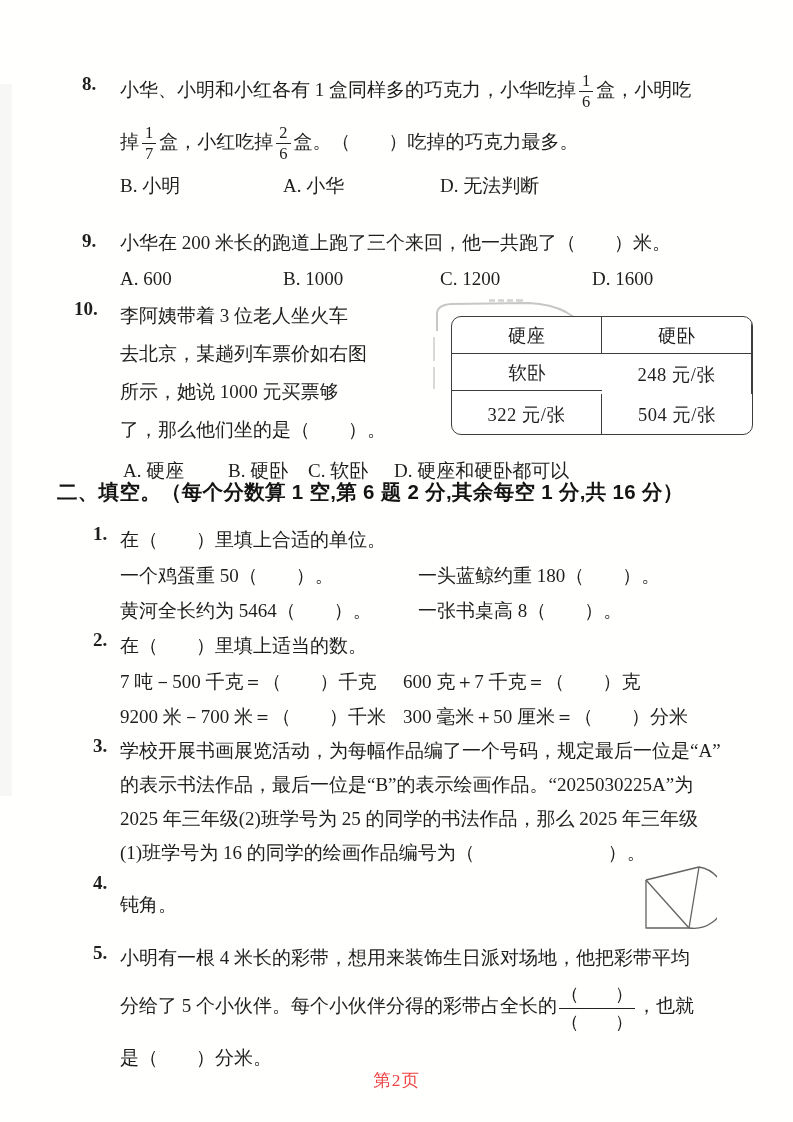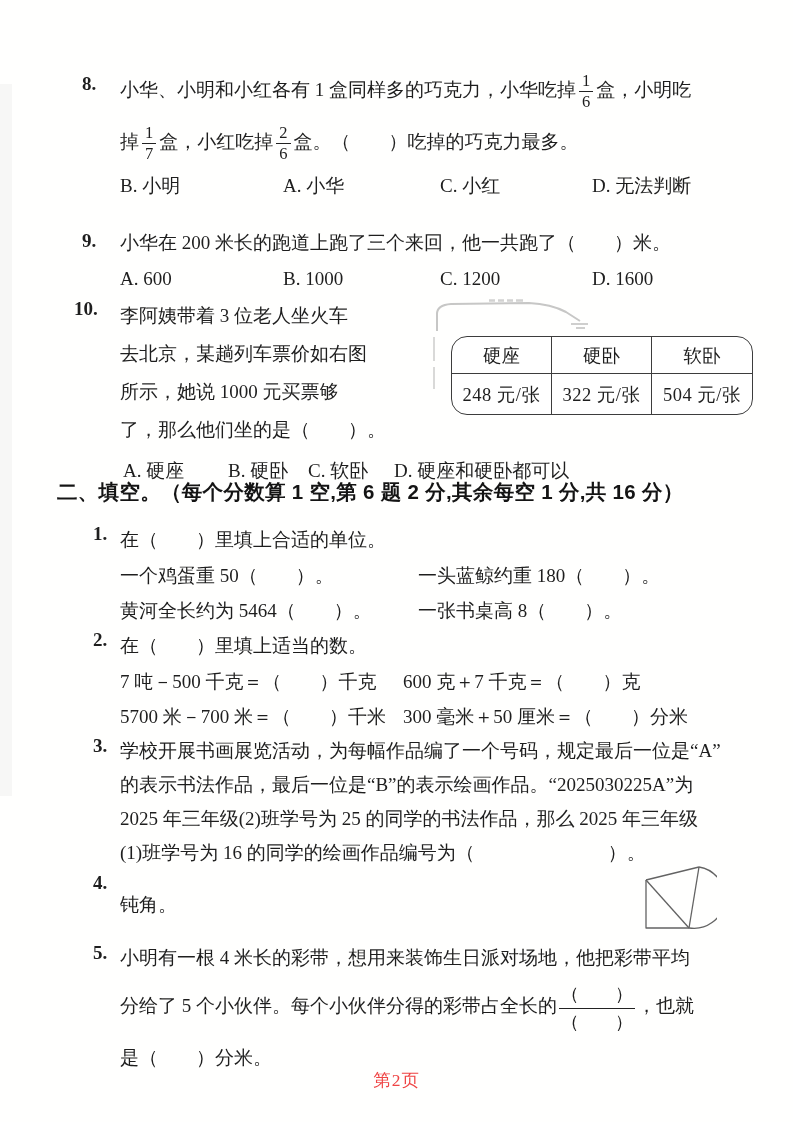--- a/index.html
+++ b/index.html
@@ -35,23 +35,23 @@
   .opts10 { grid-template-columns:105px 80px 86px 1fr; padding-left:3px; }
 
   
   .q10-body { display:flex; }
   .q10-text { width:336px; flex:none; }
   .q10-text .line { line-height:38px; }
   .q10-right { position:relative; flex:none; width:310px; margin-left:-5px; }
   .train { position:absolute; left:-18px; top:0; }
   .tick { position:absolute; width:2px; background:#d9d9d8; }
   .price-table {
-    position:relative; margin-top:39px; width:300px; background:#fff;
-    border:1.7px solid #3d3d3d; border-radius:16px; overflow:hidden;
-    display:grid; grid-template-columns:1fr 1fr 1fr; z-index:2;
+    position:relative; margin-top:19px; width:300px; background:#fff;
+    border:1.7px solid #3d3d3d; border-radius:10px; overflow:hidden;
+    display:grid; grid-template-columns:1fr 1fr; z-index:2;
   }
   .pt-cell { display:flex; align-items:center; justify-content:center; font-size:18.5px; }
   .pt-h { height:36px; border-bottom:1.3px solid #3d3d3d; }
   .pt-p { height:40px; letter-spacing:0.5px; }
   .pt-r { border-right:1.3px solid #3d3d3d; }
 
   .sec-title {
     position:absolute; left:57px; width:680px;
     font-family:"Liberation Sans", sans-serif; font-weight:bold;
     font-size:20.5px; color:#141414; letter-spacing:0.3px;
@@ -87,21 +87,20 @@
           <span class="fnum">1</span>
           <span class="fden">7</span>
         </span><span>盒，小红吃掉</span><span class="frac">
           <span class="fnum">2</span>
           <span class="fden">6</span>
         </span><span>盒。（　　）吃掉的巧克力最多。</span>
     </div>
     <div class="opts opts4">
       <span>B. 小明</span>
       <span>A. 小华</span>
-      <span>C. 小红</span>
       <span>D. 无法判断</span>
     </div>
   </div>
 
   <div class="q" style="top:229px;">
     <span class="qnum">9.</span>
     <div class="line" style="line-height:28px;">小华在 200 米长的跑道上跑了三个来回，他一共跑了（　　）米。</div>
     <div class="opts opts4">
       <span>A. 600</span>
       <span>B. 1000</span>
@@ -161,21 +160,21 @@
   </div>
 
   <div class="q" style="top:628px;">
     <span class="qnum qnum-fill">2.</span>
     <div class="fline">在（　　）里填上适当的数。</div>
     <div class="rows2 cols-f2 fline">
       <span>7 吨－500 千克＝（　　）千克</span>
       <span>600 克＋7 千克＝（　　）克</span>
     </div>
     <div class="rows2 cols-f2 fline">
-      <span>5700 米－700 米＝（　　）千米</span>
+      <span>9200 米－700 米＝（　　）千米</span>
       <span>300 毫米＋50 厘米＝（　　）分米</span>
     </div>
   </div>
 
   <div class="q" style="top:734px;">
     <span class="qnum qnum-fill">3.</span>
     <div class="f3line">学校开展书画展览活动，为每幅作品编了一个号码，规定最后一位是“A”</div>
     <div class="f3line">的表示书法作品，最后一位是“B”的表示绘画作品。“2025030225A”为</div>
     <div class="f3line">2025 年三年级(2)班学号为 25 的同学的书法作品，那么 2025 年三年级</div>
     <div class="f3line">(1)班学号为 16 的同学的绘画作品编号为（　　　　　　　）。</div>

